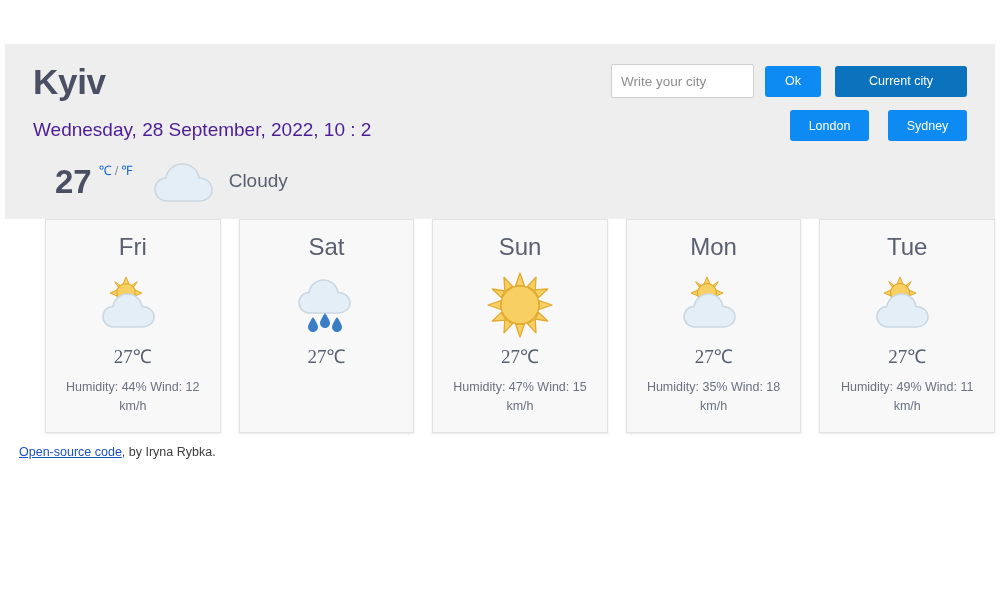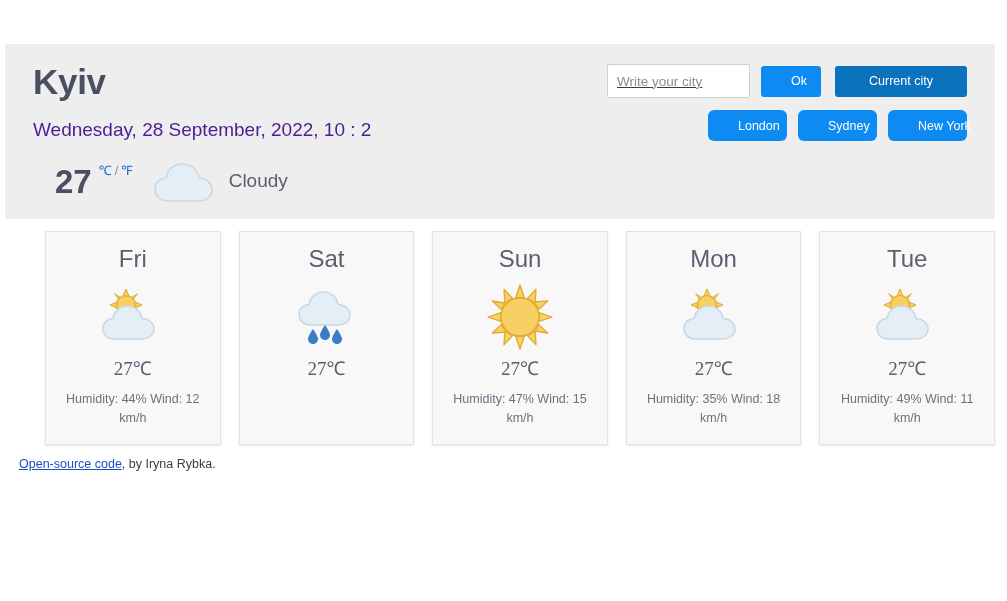--- a/index.html
+++ b/index.html
@@ -87,42 +87,40 @@
     width: 143px;
     height: 33px;
     border: 1px solid #cfcfcf;
     background: #ffffff;
     border-radius: 2px;
     font-size: 13.5px;
     color: #3b3b3b;
     padding: 16px 9px;
     font-family: "Liberation Sans", sans-serif;
     outline: none;
-    text-decoration: underline;
   }
   .city-input::placeholder { color: #8d8d8d; }
   .btn {
     border: none;
     color: #ffffff;
     font-size: 12.5px;
     border-radius: 3px;
     cursor: pointer;
     height: 31px;
     font-family: "Liberation Sans", sans-serif;
-    padding: 0 30px;
+    padding: 0 14px;
     white-space: nowrap;
   }
   .btn-ok { background: #0d8bf2; width: 56px; margin-left: 11px; }
   .btn-current { background: #0b72bd; width: 132px; margin-left: 14px; }
-  .btn-city { background: #0d8bf2; width: 79px; margin-left: 11px; border-radius: 6px; }
+  .btn-city { background: #0d8bf2; width: 79px; margin-left: 19px; }
   
   .forecast {
     display: flex;
     gap: 18px;
-    margin-top: 12px;
     padding-left: 40px;
   }
   .card {
     flex: 1 1 0;
     background: #f8f8f8;
     border: 1px solid #e2e2e2;
     box-shadow: 0 1px 2px rgba(0,0,0,0.09);
     padding: 14px 8px 16px 8px;
     text-align: center;
     min-height: 184px;
@@ -188,21 +186,20 @@
 
     <div class="controls">
       <div class="ctl-row">
         <input class="city-input" type="text" placeholder="Write your city" style="">
         <button class="btn btn-ok">Ok</button>
         <button class="btn btn-current">Current city</button>
       </div>
       <div class="ctl-row">
         <button class="btn btn-city">London</button>
         <button class="btn btn-city">Sydney</button>
-        <button class="btn btn-city">New York</button>
       </div>
     </div>
 
   </div>
 
   <div class="forecast">
 
     <div class="card">
       <div class="card-day">Fri</div>
       <div class="card-icon">

